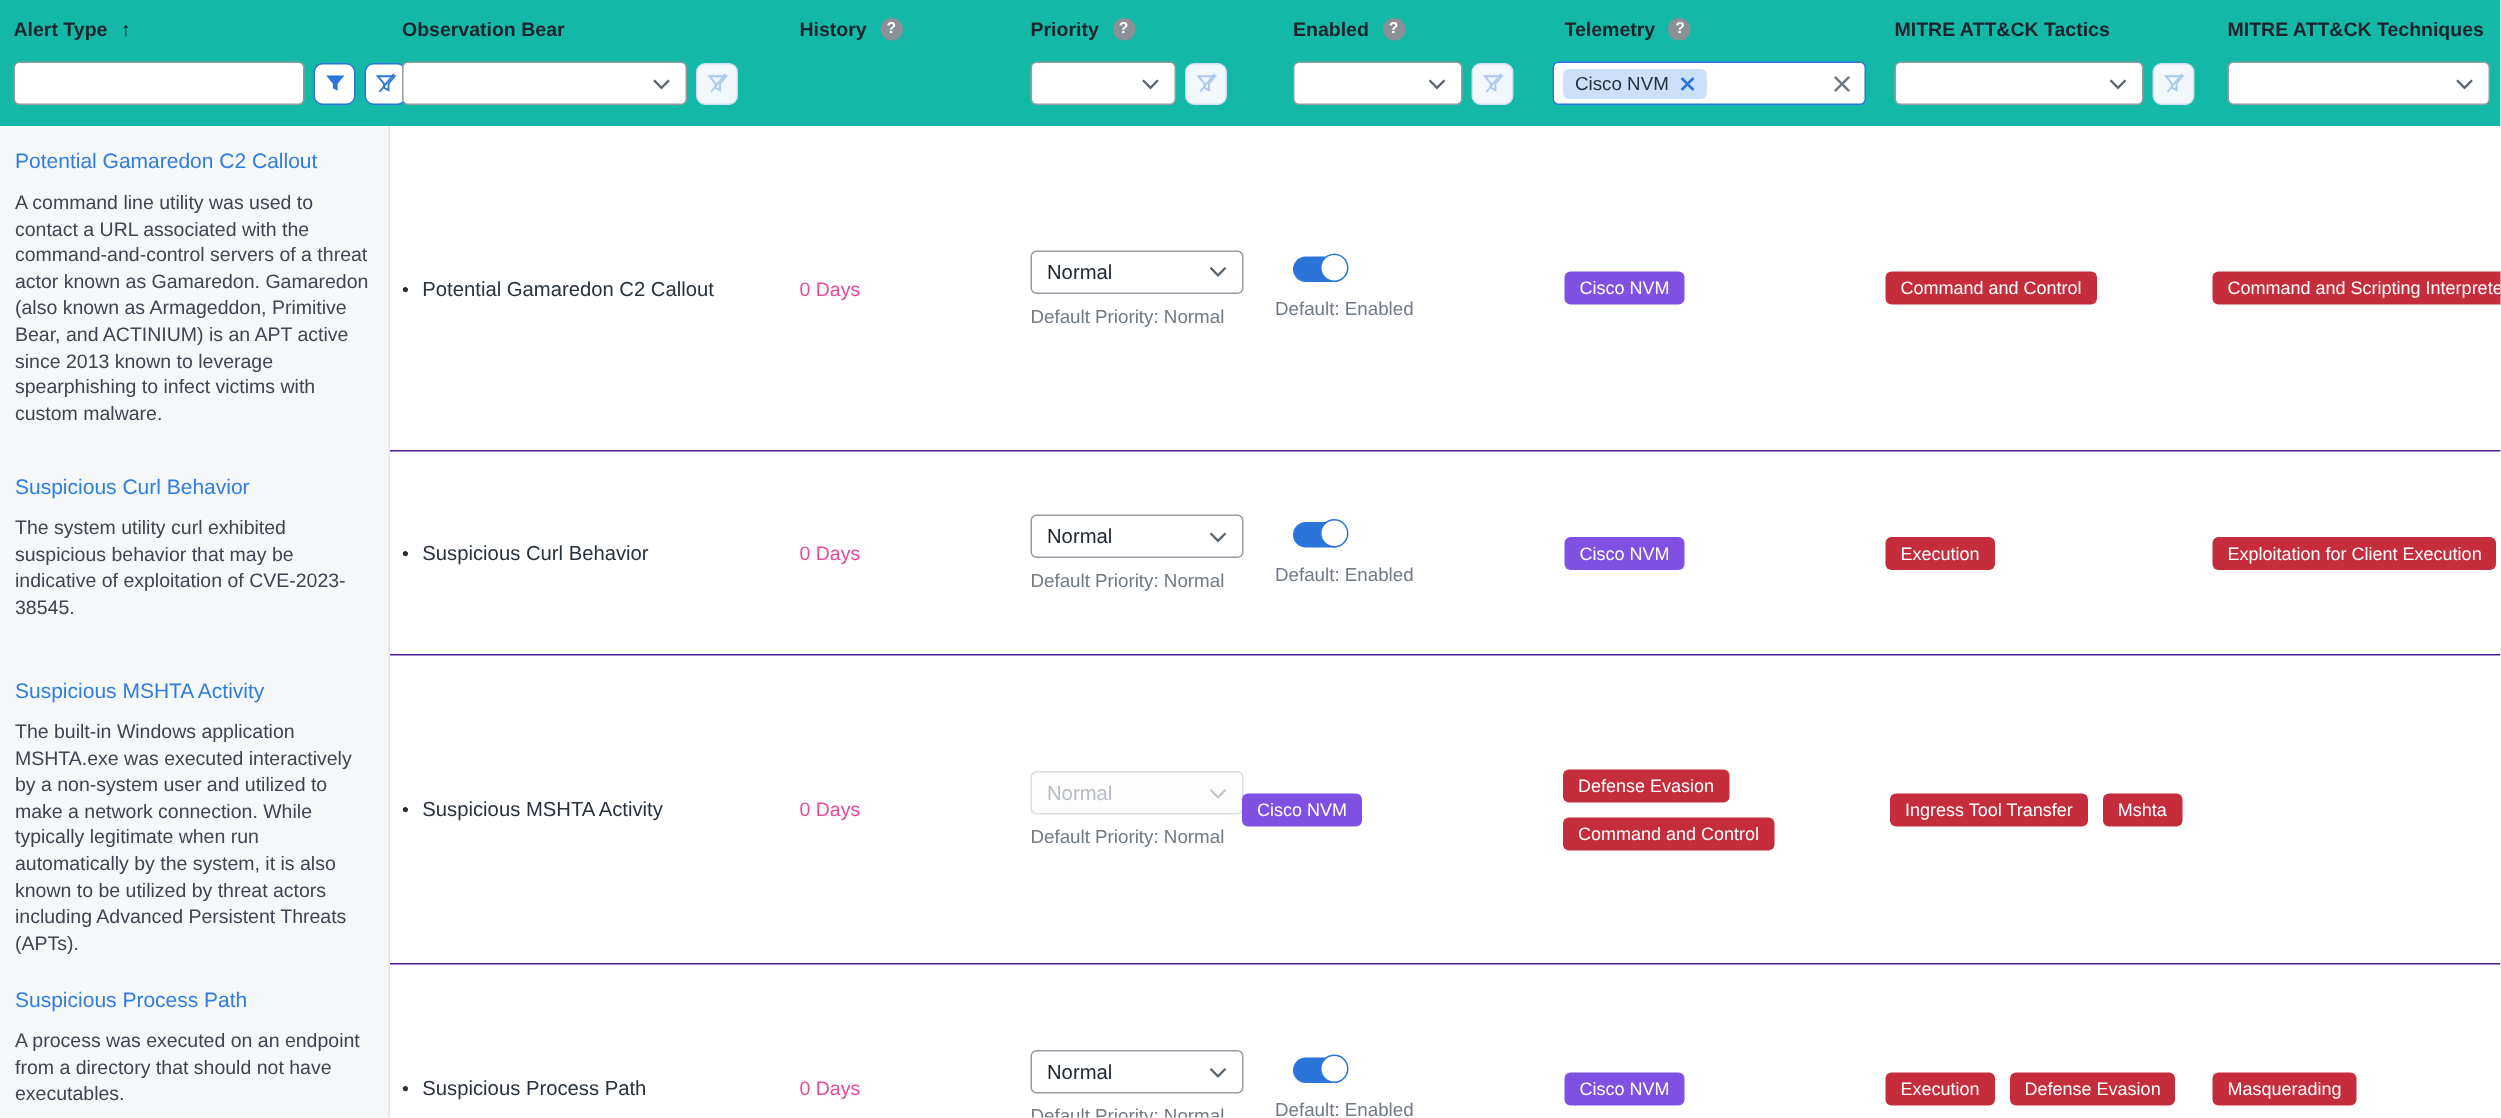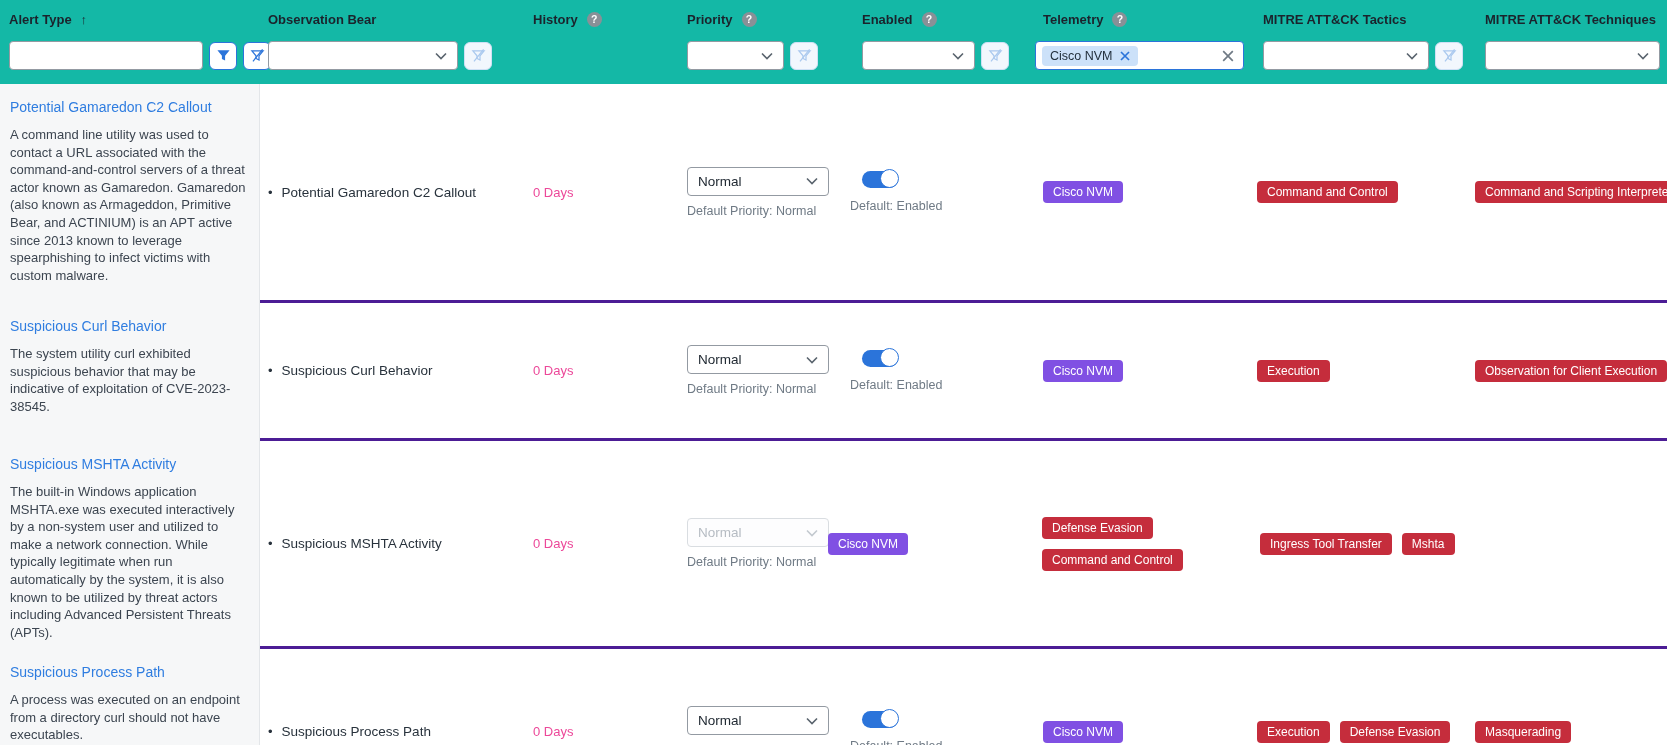--- a/index.html
+++ b/index.html
@@ -31,21 +31,21 @@
   .w190{width:190px}.w125{width:125px}.w113{width:113px}.w170{width:170px}.w175{width:175px}.w142{width:142px}
   
   .mselect{width:209px;height:29px;box-sizing:border-box;border:1.5px solid #2b74da;border-radius:4px;background:#fff;
     display:flex;align-items:center;justify-content:space-between;padding:0 9px 0 6px;}
   .chip{background:#cce1f9;border-radius:4px;padding:3px 8px;font-size:12.5px;color:#23303d;
     display:inline-flex;align-items:center;gap:7px;}
   .chip .x,.clear-x{cursor:pointer;display:inline-flex;}
   .chip .x{color:#2b74da;}
   .clear-x{color:#6f7a85;}
   
-  .row{border-top:3px solid #4c1d95;}
+  .row{border-top:1px solid #4c1d95;}
   .row.first{border-top:none;}
   .r1{height:216px}.r2{height:135px}.r3{height:205px}.r4{height:165px}
   .cell{display:flex;align-items:center;box-sizing:border-box;min-width:0;}
   .c2{padding-left:8px}.c3{padding-left:35px}.c4{padding-left:44px}.c5{padding-left:32px}
   .c6{padding-left:10px}.c7{padding-left:9px}.c8{padding-left:12px}
   .hc2{padding-left:8px}.hc3{padding-left:35px}.hc4{padding-left:44px}.hc5{padding-left:44px}
   .hc6{padding-left:2px}.hc7{padding-left:15px}.hc8{padding-left:22px}
   
   .alert-cell{background:#f6f7f8;border-right:1px solid #e3e6e9;display:block;padding:14px 10px 0 10px;height:100%;}
   .alert-link{display:block;color:#2f7de0;font-size:14px;line-height:18px;text-decoration:none;margin-bottom:10px;cursor:pointer;}
@@ -337,21 +337,21 @@
     <div class="cell c6">
       <span class="badge purple">Cisco NVM</span>
     </div>
     <div class="cell c7">
       <div class="badge-wrap">
         <span class="badge red">Execution</span>
       </div>
     </div>
     <div class="cell c8">
       <div class="badge-wrap">
-        <span class="badge red">Observation for Client Execution</span>
+        <span class="badge red">Exploitation for Client Execution</span>
       </div>
     </div>
   </div>
 
   <div class="grid-row row r3">
     <div class="alert-cell">
       <a class="alert-link">Suspicious MSHTA Activity</a>
       <p class="alert-desc">The built-in Windows application MSHTA.exe was executed interactively by a non-system user and utilized to make a network connection. While typically legitimate when run automatically by the system, it is also known to be utilized by threat actors including Advanced Persistent Threats (APTs).</p>
     </div>
     <div class="cell c2">
@@ -389,21 +389,21 @@
       <div class="badge-wrap">
         <span class="badge red">Ingress Tool Transfer</span>
         <span class="badge red">Mshta</span>
       </div>
     </div>
   </div>
 
   <div class="grid-row row r4">
     <div class="alert-cell">
       <a class="alert-link">Suspicious Process Path</a>
-      <p class="alert-desc">A process was executed on an endpoint from a directory curl should not have executables.</p>
+      <p class="alert-desc">A process was executed on an endpoint from a directory that should not have executables.</p>
     </div>
     <div class="cell c2">
       <div class="obs">
         <span class="bullet"></span>
         <span>Suspicious Process Path</span>
       </div>
     </div>
     <div class="cell c3">
       <span class="hist">0 Days</span>
     </div>

